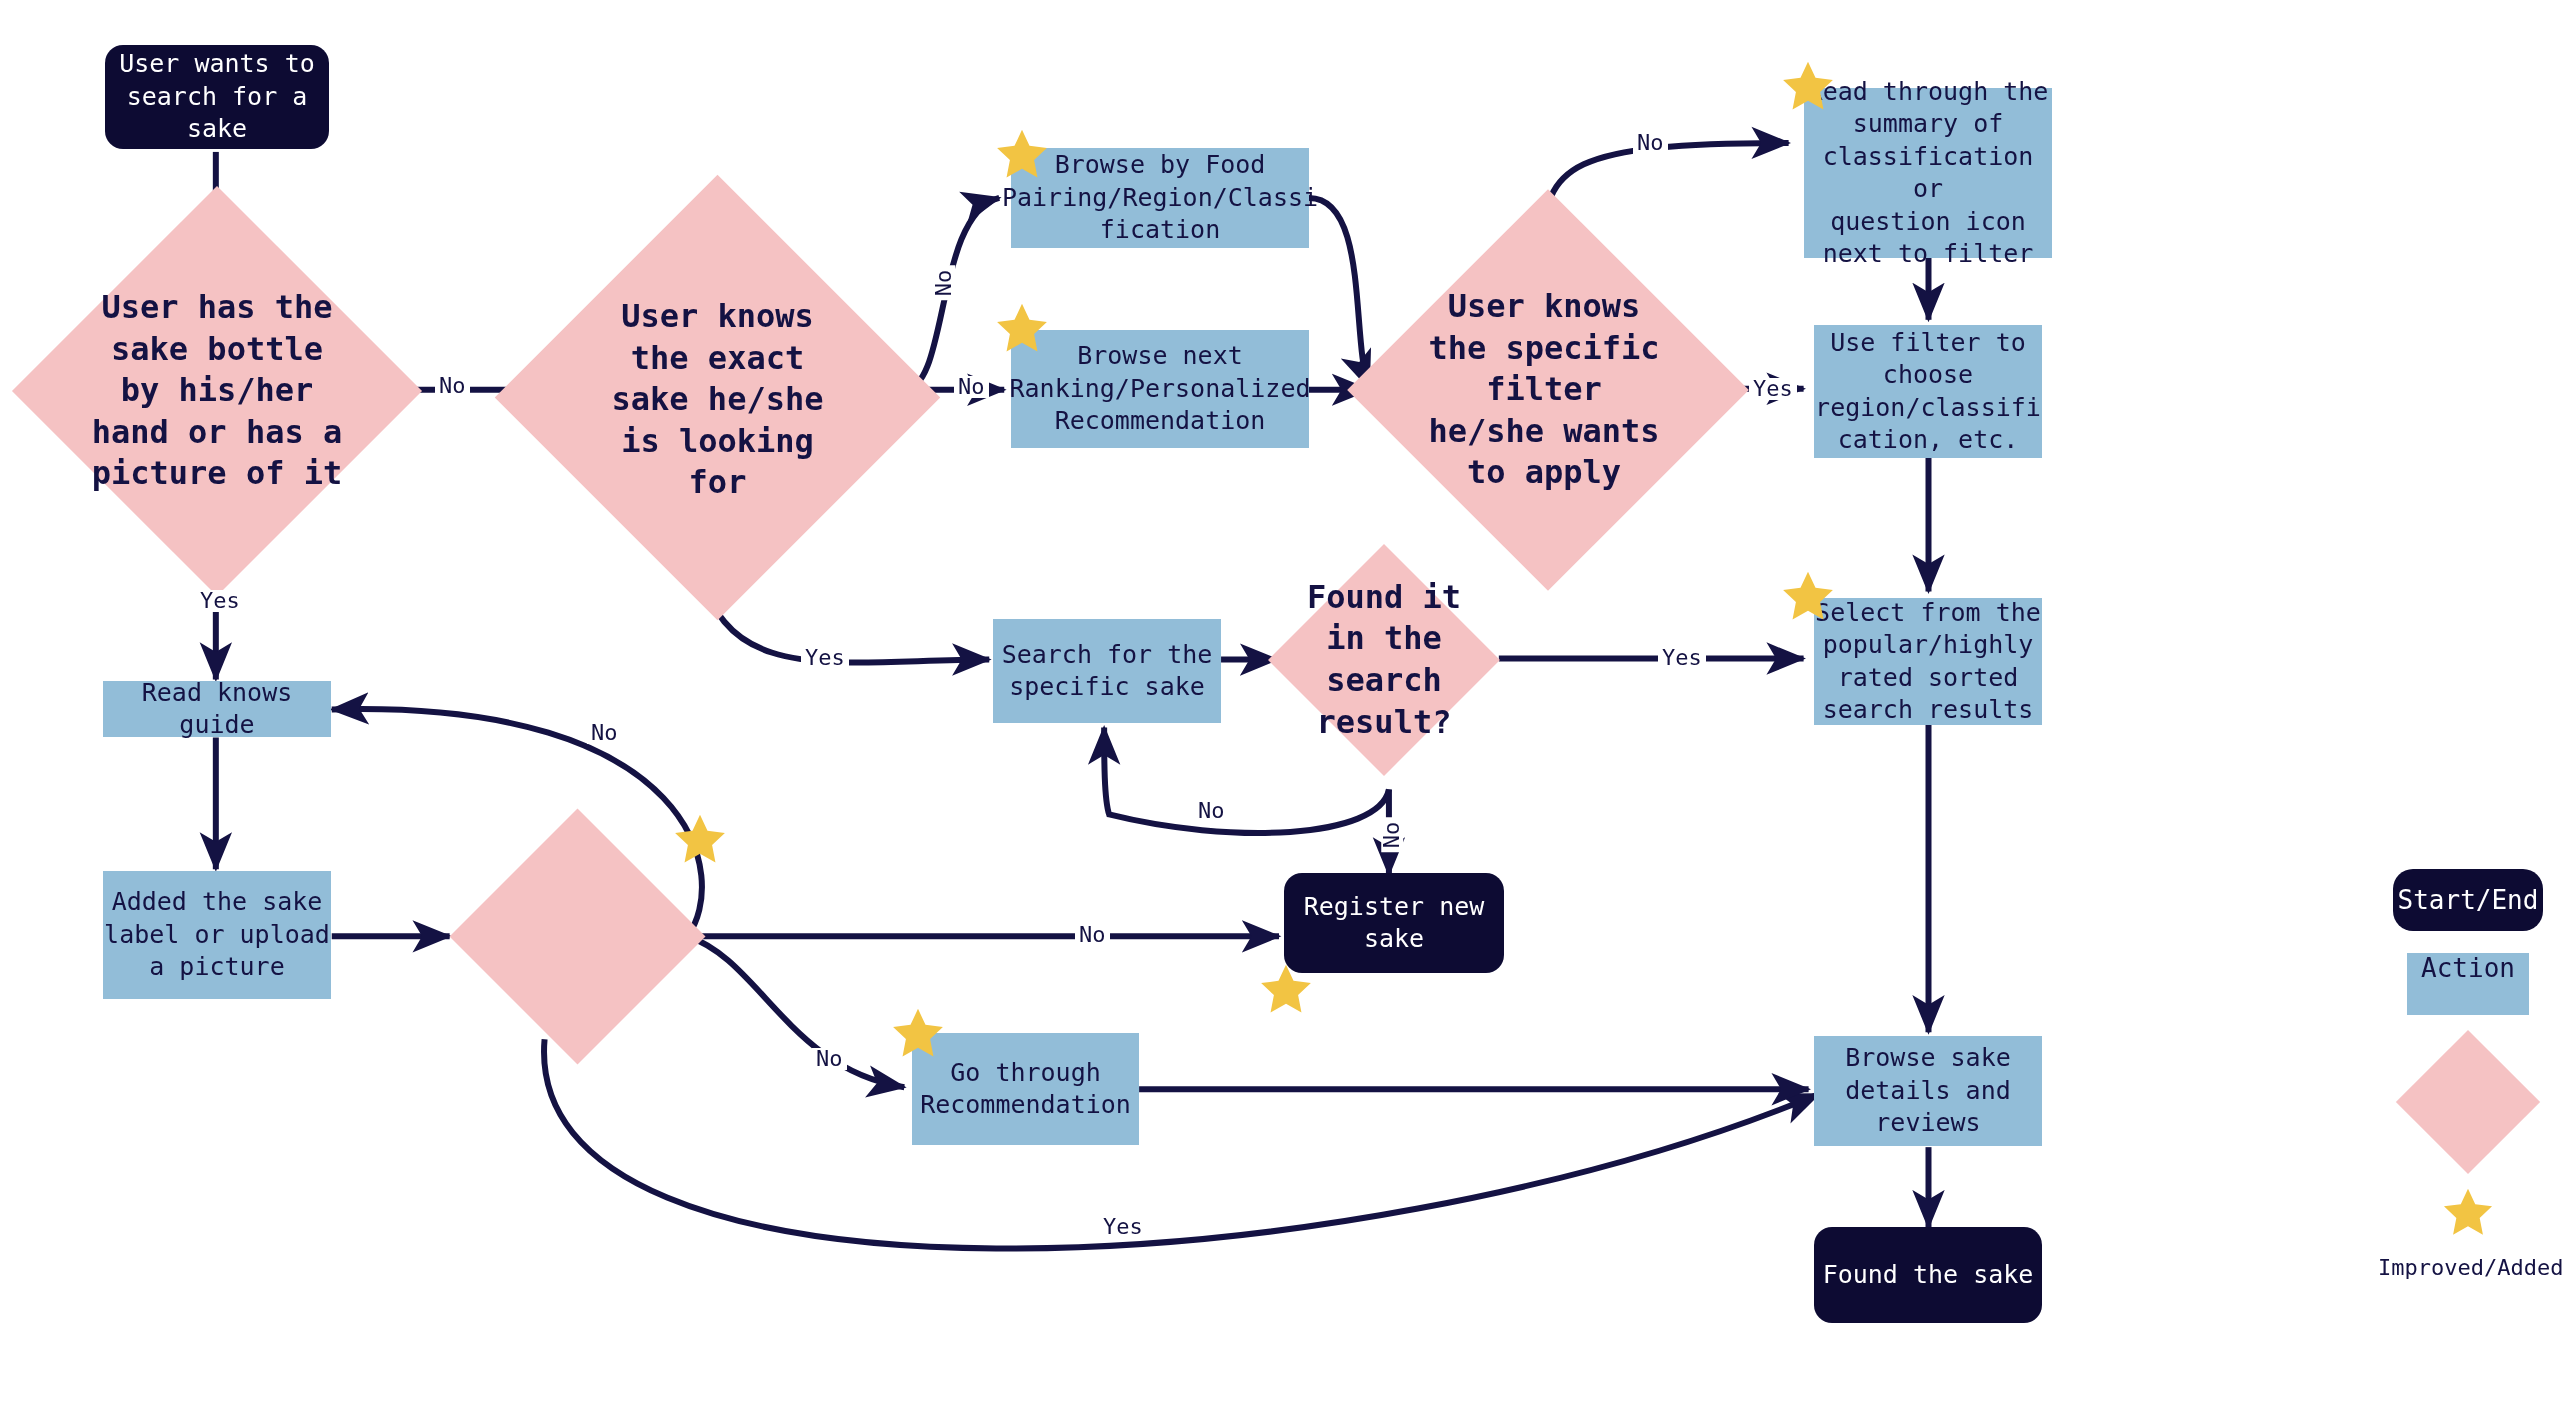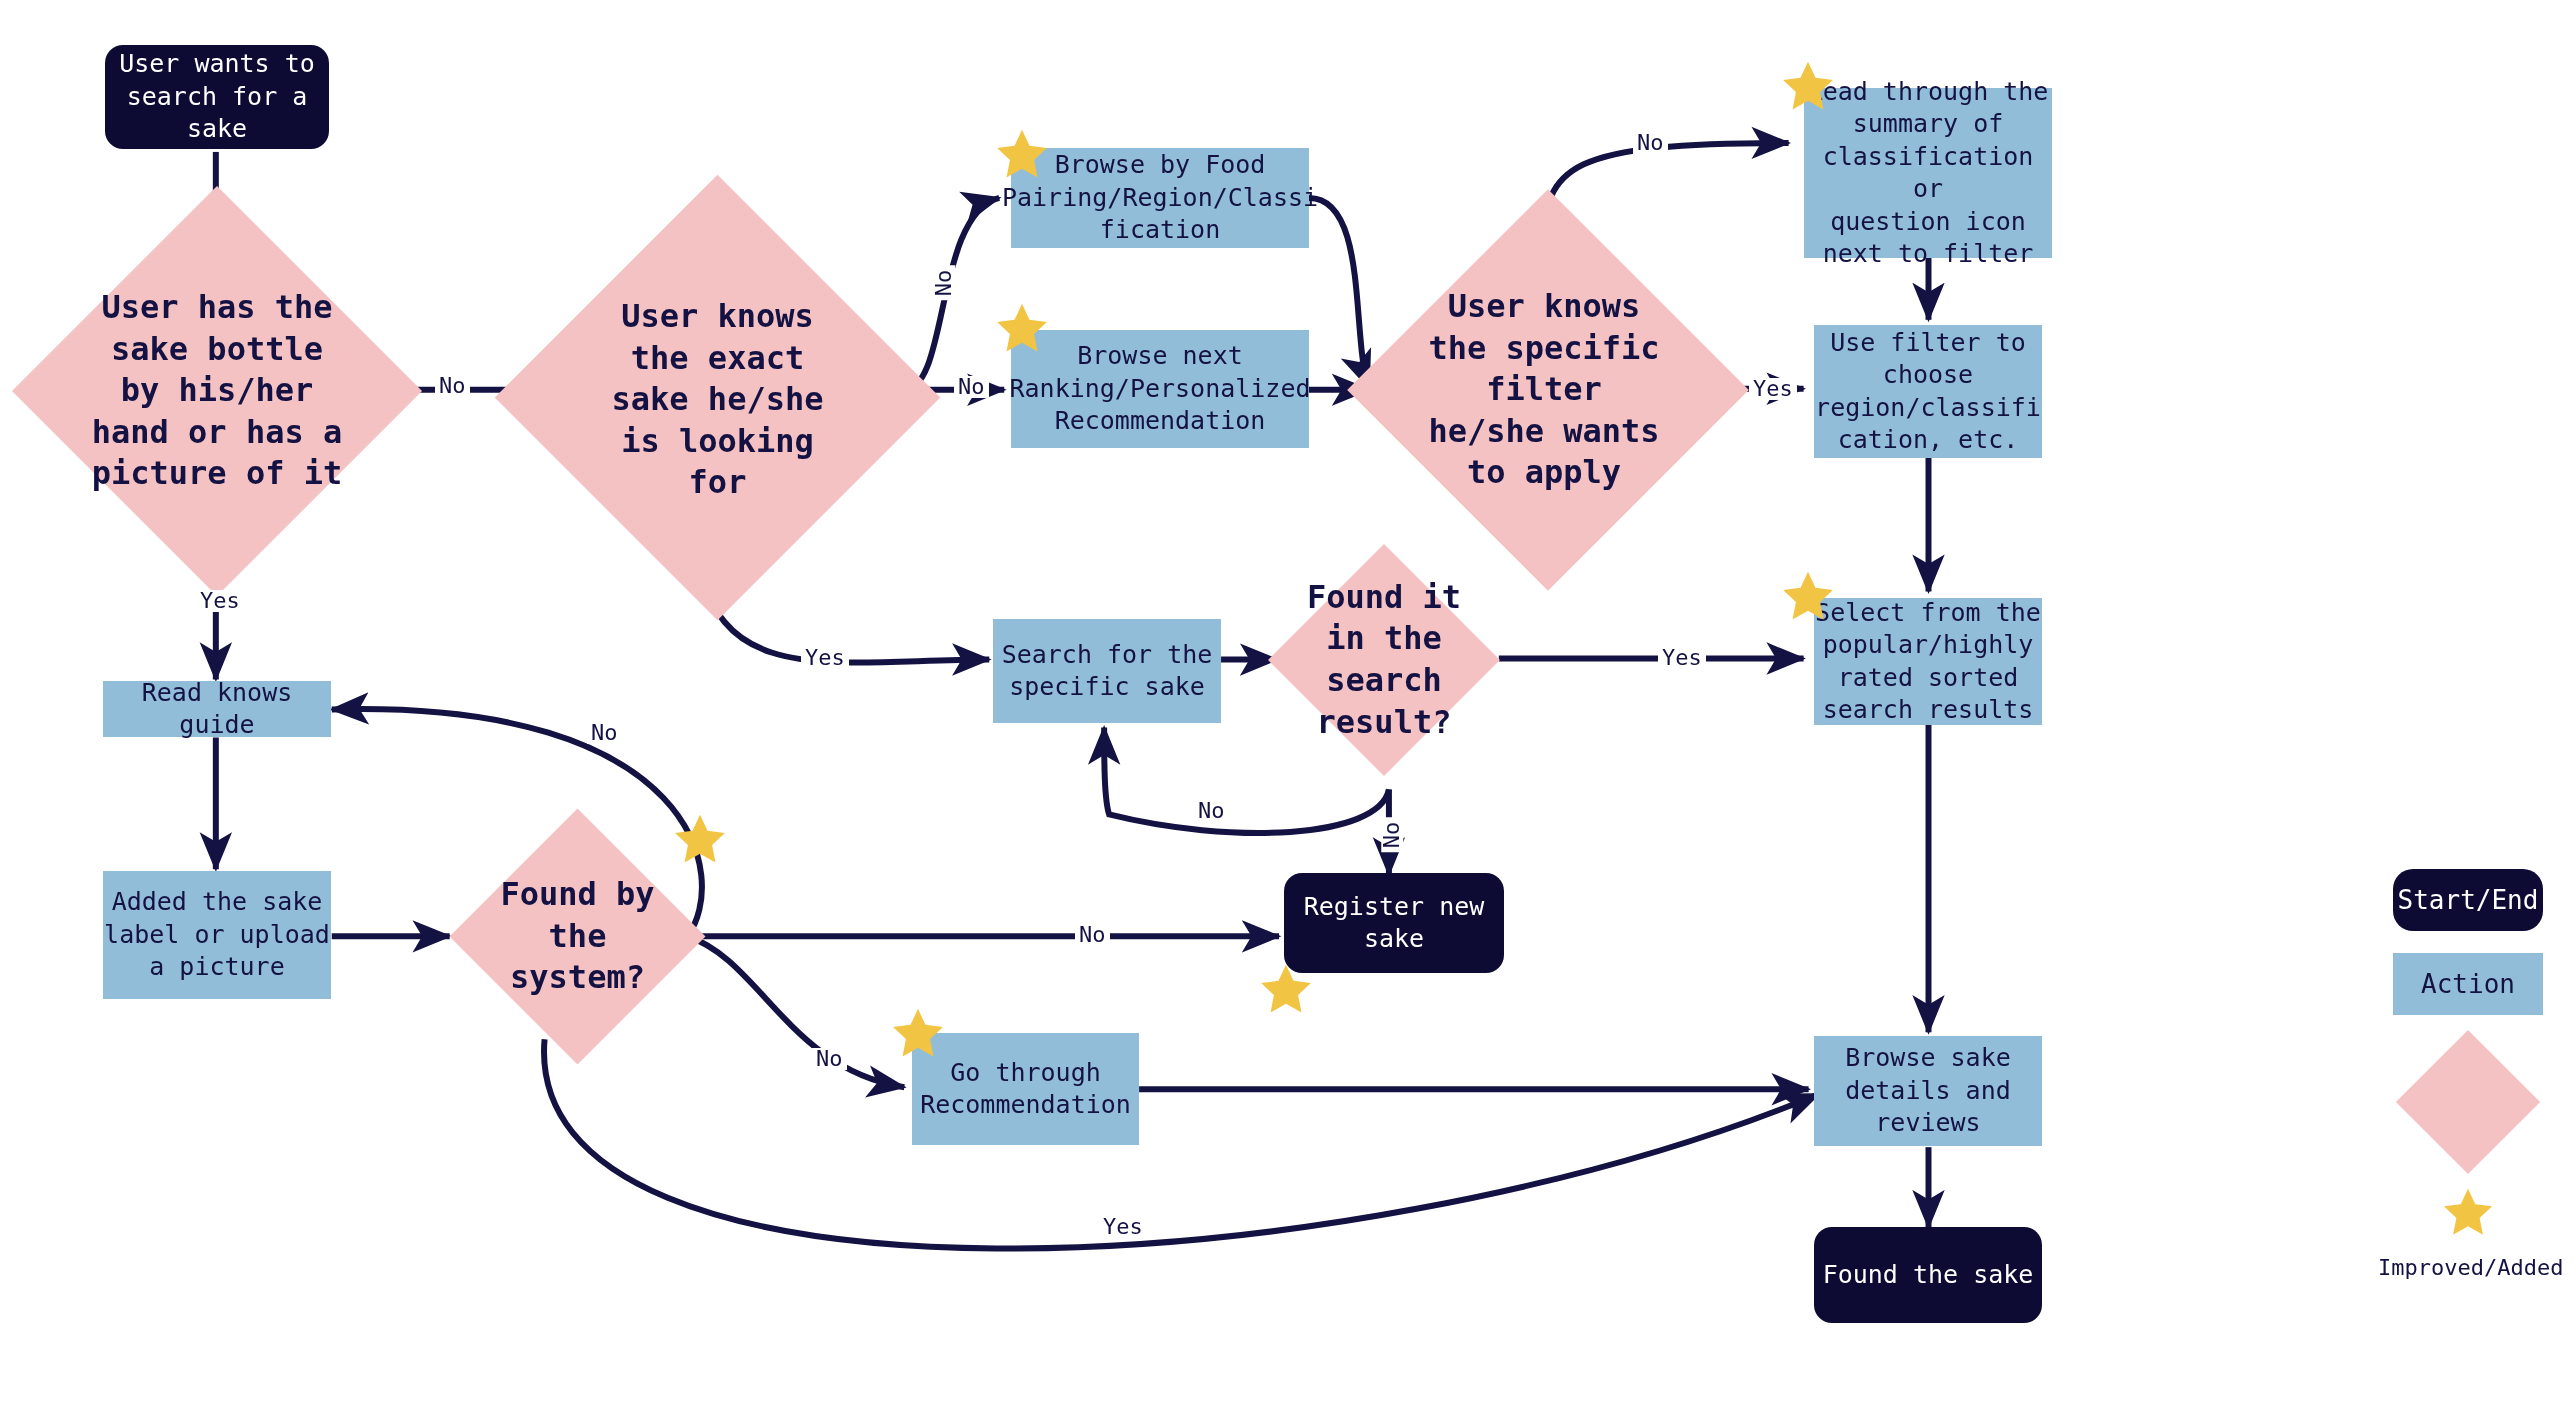--- a/index.html
+++ b/index.html
@@ -24,22 +24,22 @@
   .star svg{width:100%;height:100%;display:block;}
 
   .elabel{position:absolute;color:#141243;font-size:22px;background:#ffffff;
           padding:0 4px;line-height:1;white-space:nowrap;z-index:4;}
   .elabel.rot{transform:rotate(-90deg);transform-origin:center center;}
 
   
   .legend{position:absolute;left:2378px;top:869px;width:180px;}
   .lg-term{width:150px;height:62px;background:#0d0b33;color:#fff;border-radius:20px;
            display:flex;align-items:center;justify-content:center;font-size:26px;margin:0 auto;}
-  .lg-act{width:150px;height:62px;background:#92bdd8;color:#141243;
-          display:flex;align-items:center;justify-content:center;font-size:26px;margin:22px auto 0;}
+  .lg-act{width:122px;height:62px;background:#92bdd8;color:#141243;
+          display:flex;justify-content:center;font-size:26px;margin:22px auto 0;}
   .lg-dec-wrap{position:relative;width:130px;height:130px;margin:22px auto 0;
                display:flex;align-items:center;justify-content:center;}
   .lg-dec{position:absolute;left:14px;top:14px;width:102px;height:102px;background:#f5c2c3;transform:rotate(45deg);}
   .lg-star{width:56px;height:56px;margin:18px auto 0;}
   .lg-cap{text-align:center;font-size:22px;color:#141243;margin-top:14px;}
 </style>
 </head>
 <body>
 
 <div id="canvas">
@@ -196,23 +196,20 @@
   </div>
 
   <div class="node action" style="left:103px;top:871px;width:228px;height:128px;">
     <span>Added the sake
 label or upload
 a picture</span>
   </div>
 
   <div class="diamond-wrap node decision" style="left:450px;top:809px;width:255px;height:255px;">
     <div class="dshape" style="left:37px;top:37px;width:181px;height:181px;"></div>
-    <span class="dtext">Found by
-the
-system?</span>
   </div>
   <div class="star" style="left:671px;top:811px;">
     <svg viewBox="0 0 24 24">
         <path fill="#f2c443" d="M12 1.6l3.1 6.6 7.2 .9-5.3 5 1.4 7.2L12 17.7 5.6 21.3 7 14.1 1.7 9.1l7.2-.9z"></path>
       </svg>
   </div>
 
   <div class="node action" style="left:993px;top:608px;width:228px;height:104px;margin-top:11px;">
     <span>Search for the
 specific sake</span>

